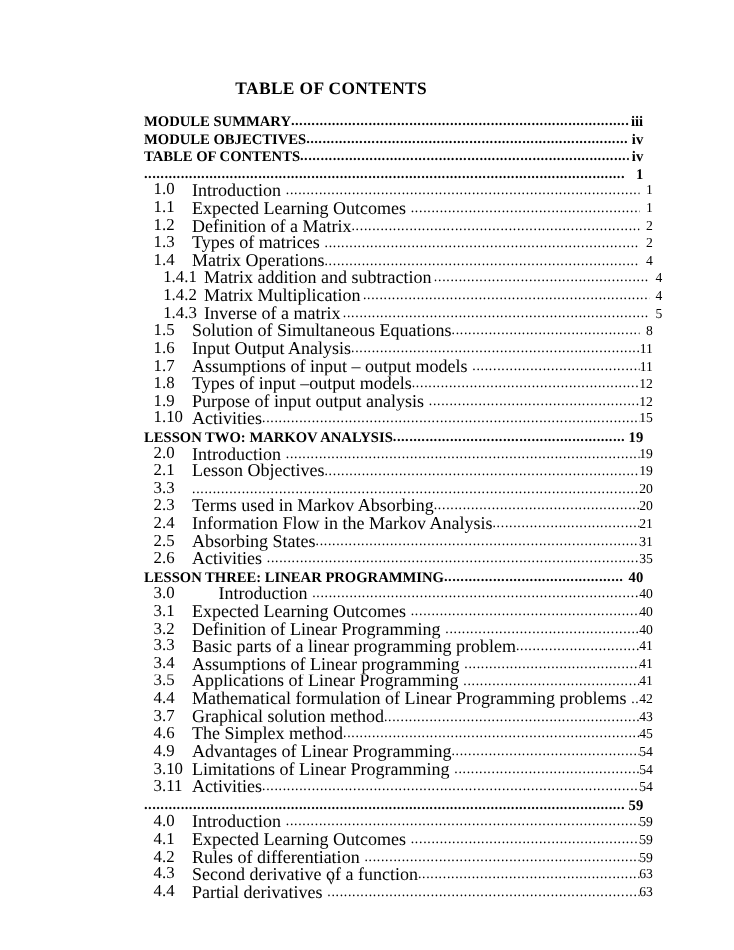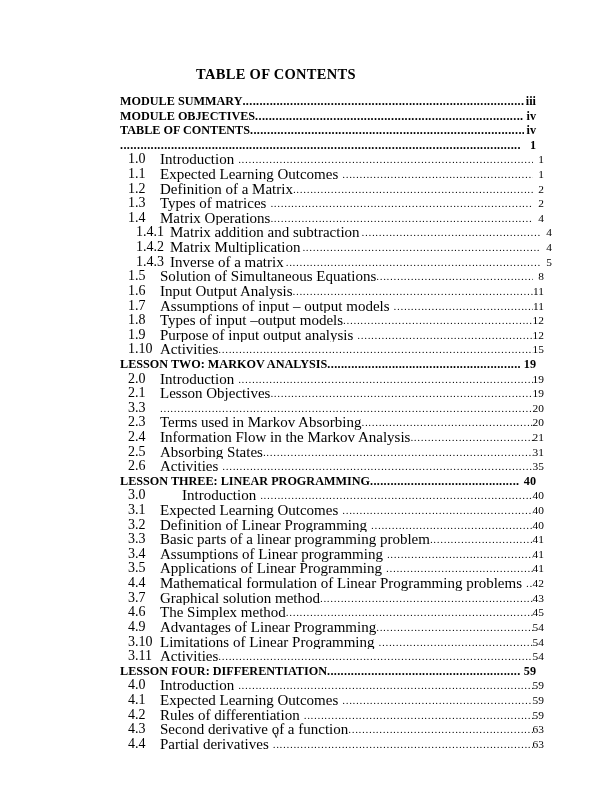--- a/index.html
+++ b/index.html
@@ -383,21 +383,20 @@
         <span class="leader"></span>
         <span class="pg">54</span>
       </div>
       <div class="toc-row row-l1">
         <span class="num">3.11</span>
         <span class="label nogap">Activities</span>
         <span class="leader"></span>
         <span class="pg">54</span>
       </div>
       <div class="toc-row row-head spaced">
-        <span class="label nogap">LESSON FOUR: DIFFERENTIATION</span>
         <span class="leader"></span>
         <span class="pg">59</span>
       </div>
       <div class="toc-row row-l1">
         <span class="num">4.0</span>
         <span class="label gap">Introduction</span>
         <span class="leader"></span>
         <span class="pg">59</span>
       </div>
       <div class="toc-row row-l1">

